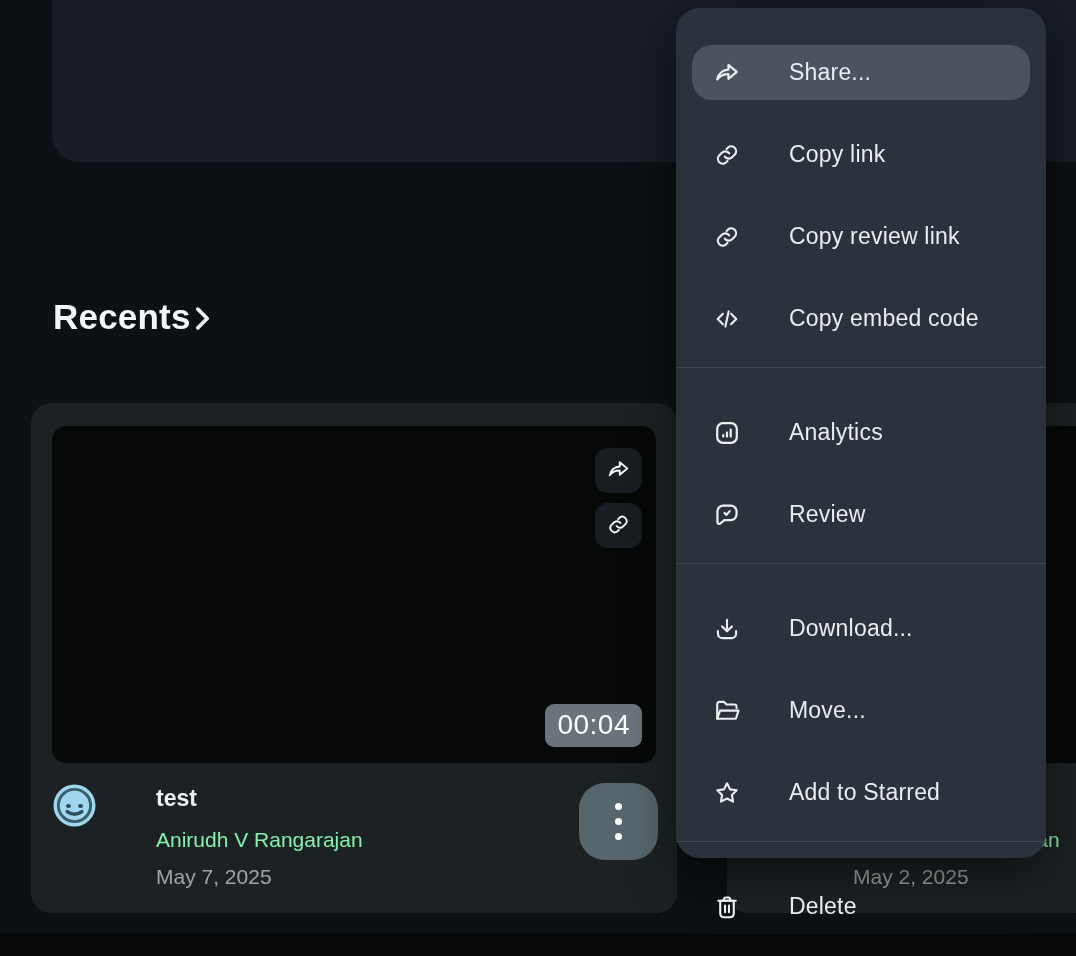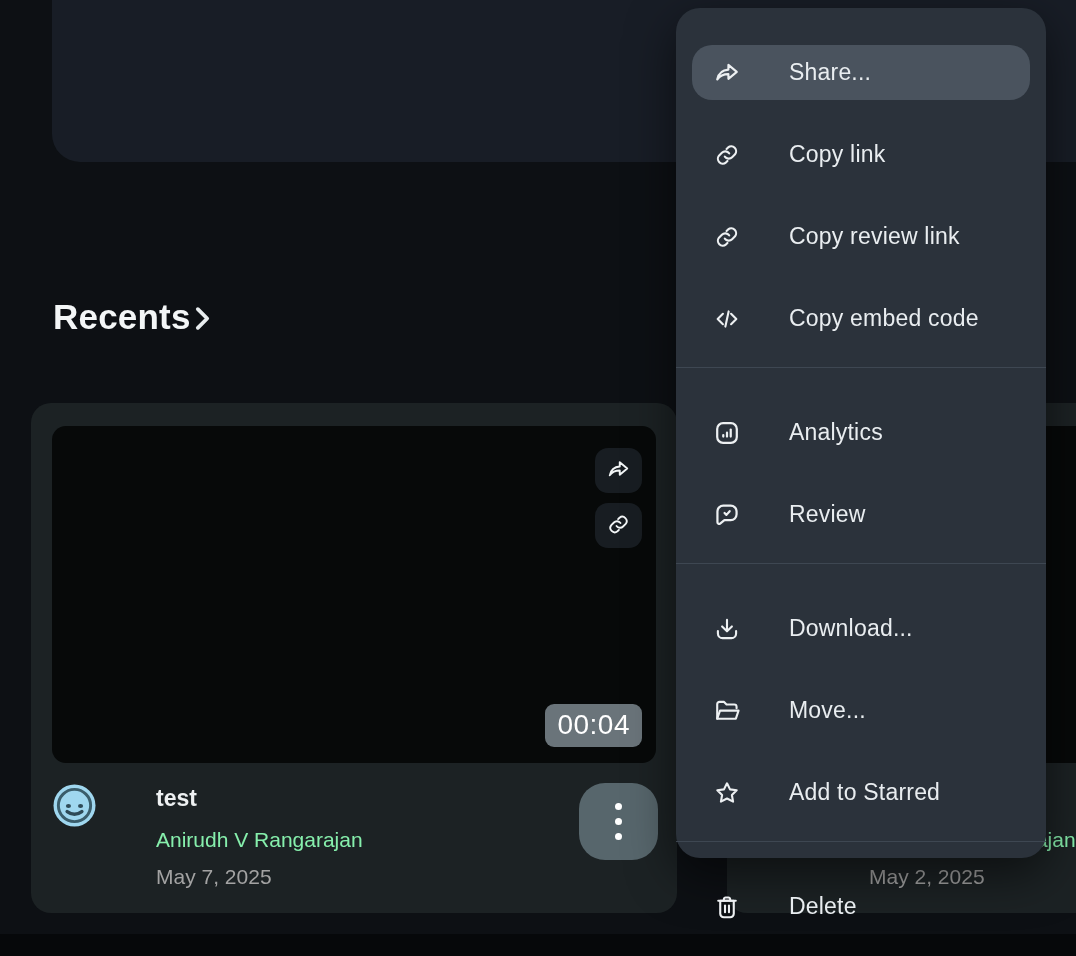--- a/index.html
+++ b/index.html
@@ -29,21 +29,21 @@
     color:#f3f6f7;display:flex;align-items:center;justify-content:center;cursor:pointer;padding:0;
   }
   .thumb-btn svg{width:25px;height:25px;}
   .duration{
     position:absolute;right:14px;bottom:16px;background:#6a747a;color:#ffffff;
     font-size:28px;line-height:1;padding:7px 12px 8px;border-radius:9px;letter-spacing:.5px;
   }
   .avatar{position:absolute;left:22px;top:381px;width:43px;height:43px;}
   .avatar svg{width:43px;height:43px;display:block;}
   .meta{position:absolute;left:84px;top:382px;margin-left:41px;}
-  .meta-2{top:424px;left:101px;}
+  .meta-2{top:424px;left:85px;}
   .v-title{font-size:23px;font-weight:700;color:#eef1f2;line-height:27px;}
   .v-author{font-size:21px;color:#86efac;line-height:26px;margin-top:15px;}
   .v-date{font-size:21px;color:#a3a3a3;line-height:26px;margin-top:11px;}
   .meta-2 .v-author{margin-top:0;}
   .kebab{
     position:absolute;left:548px;top:380px;width:79px;height:77px;border:none;border-radius:26px;
     background:#57666c;display:flex;flex-direction:column;align-items:center;justify-content:center;
     gap:8px;cursor:pointer;padding:0;
   }
   .kebab .dot{width:7px;height:7px;border-radius:50%;background:#ffffff;}

